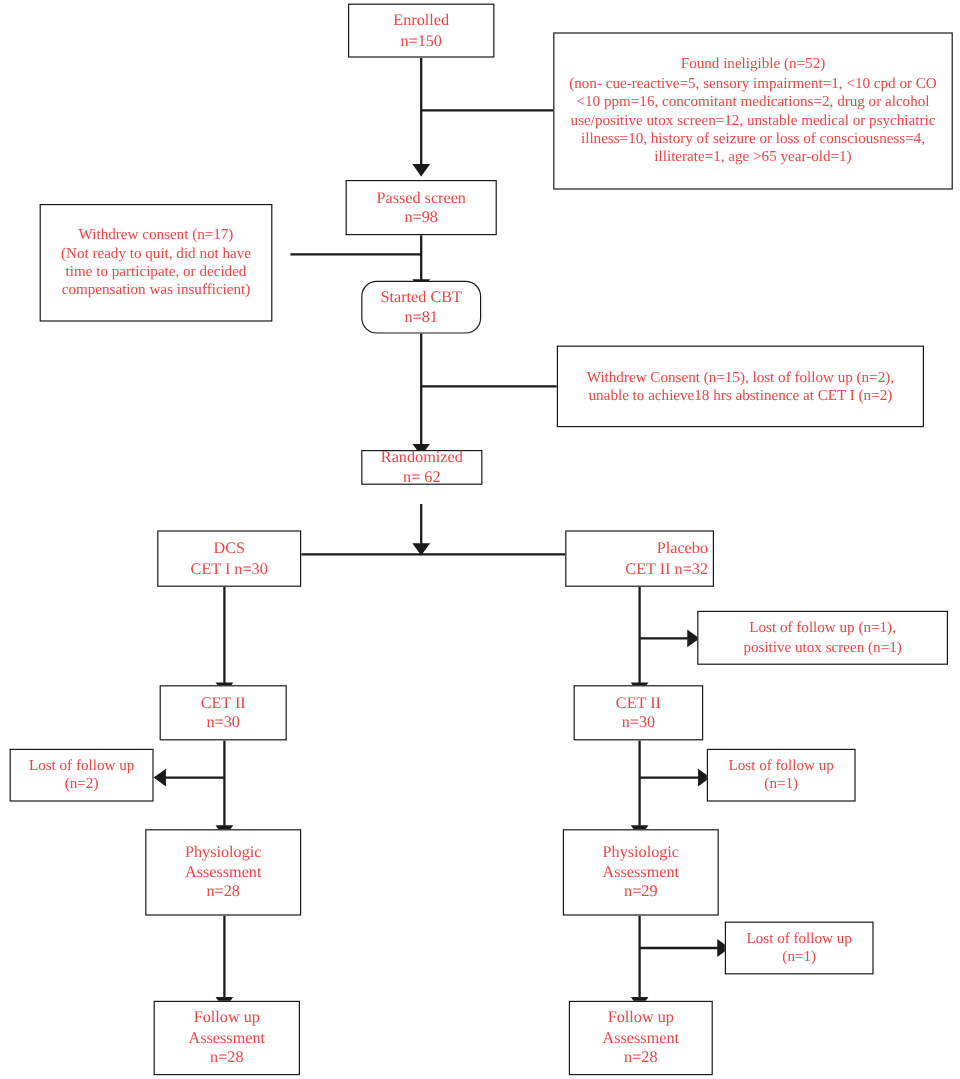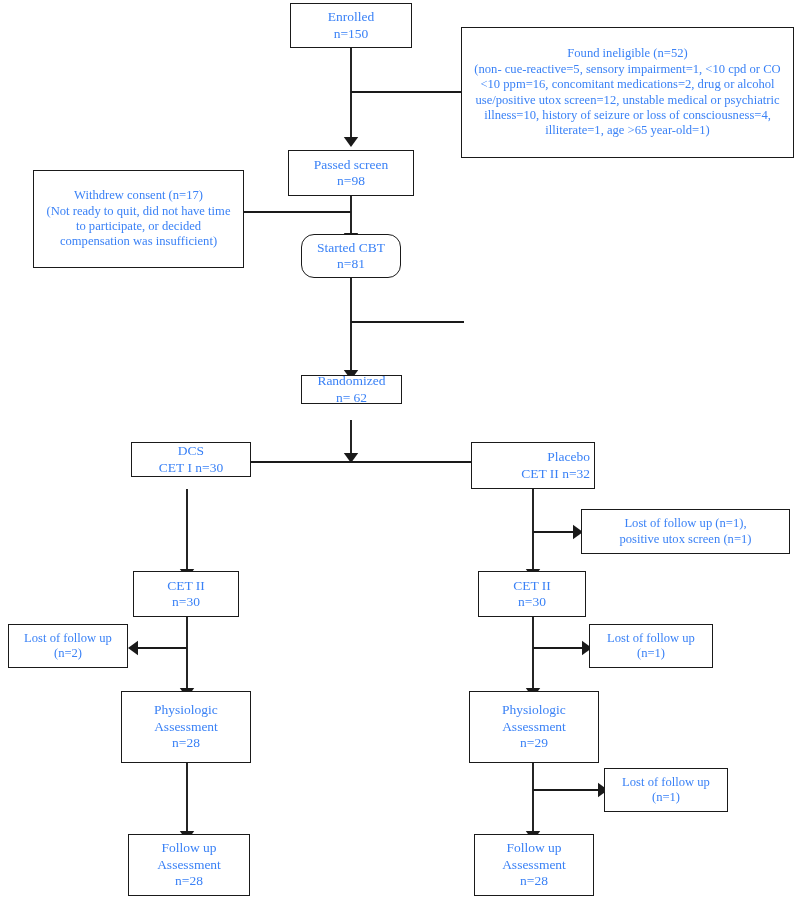--- a/index.html
+++ b/index.html
@@ -25,21 +25,21 @@
   }
   .node {
     position: absolute;
     box-sizing: border-box;
     border: 1.4px solid #1a1a1a;
     background: #ffffff;
     display: flex;
     align-items: center;
     justify-content: center;
     text-align: center;
-    color: #3b82f6;
+    color: #ef4444;
     line-height: 1.22;
     padding: 2px 4px;
   }
   .node .txt {
     display: block;
     white-space: pre-line;
     width: 100%;
   }
   .fs13 { font-size: 13.5px; }
   .fs12 { font-size: 12.6px; text-align: center; }
@@ -98,37 +98,40 @@
   <div class="node fs12" style="left:461px; top:27px; width:333px; height:131px; padding:4px 8px;">
     <span class="txt">Found ineligible (n=52)
 (non- cue-reactive=5, sensory impairment=1,  &lt;10 cpd or CO &lt;10 ppm=16, concomitant medications=2, drug or alcohol use/positive utox screen=12, unstable medical or psychiatric illness=10, history of seizure or loss of consciousness=4, illiterate=1, age &gt;65 year-old=1)</span>
   </div>
 
   <div class="node fs13" style="left:288px; top:150px; width:126px; height:46px;">
     <span class="txt">Passed screen
 n=98</span>
   </div>
 
-  <div class="node fs12" style="left:33px; top:170px; width:211px; height:98px; padding:4px 7px;">
+  <div class="node fs12" style="left:33px; top:170px; width:194px; height:98px; padding:4px 7px;">
     <span class="txt">Withdrew consent (n=17)
 (Not ready to quit, did not have time to participate, or decided compensation was insufficient)</span>
   </div>
 
   <div class="node fs13" style="left:301px; top:234px; width:100px; height:44px;border-radius:13px;">
     <span class="txt">Started CBT
 n=81</span>
   </div>
 
+  <div class="node fs12" style="left:464px; top:288px; width:306px; height:68px; padding:4px 8px;">
+    <span class="txt">Withdrew Consent (n=15), lost of follow up (n=2), unable to achieve18 hrs abstinence at CET I (n=2)</span>
+  </div>
 
   <div class="node fs13" style="left:301px; top:375px; width:101px; height:29px;">
     <span class="txt">Randomized
 n= 62</span>
   </div>
 
-  <div class="node fs13" style="left:131px; top:442px; width:120px; height:35px;">
+  <div class="node fs13" style="left:131px; top:442px; width:120px; height:47px;">
     <span class="txt">DCS
 CET I n=30</span>
   </div>
 
   <div class="node fs13" style="left:471px; top:442px; width:124px; height:47px;text-align:right;">
     <span class="txt">Placebo
 CET II n=32</span>
   </div>
 
   <div class="node fs12" style="left:581px; top:509px; width:209px; height:45px; padding:3px 6px;">

